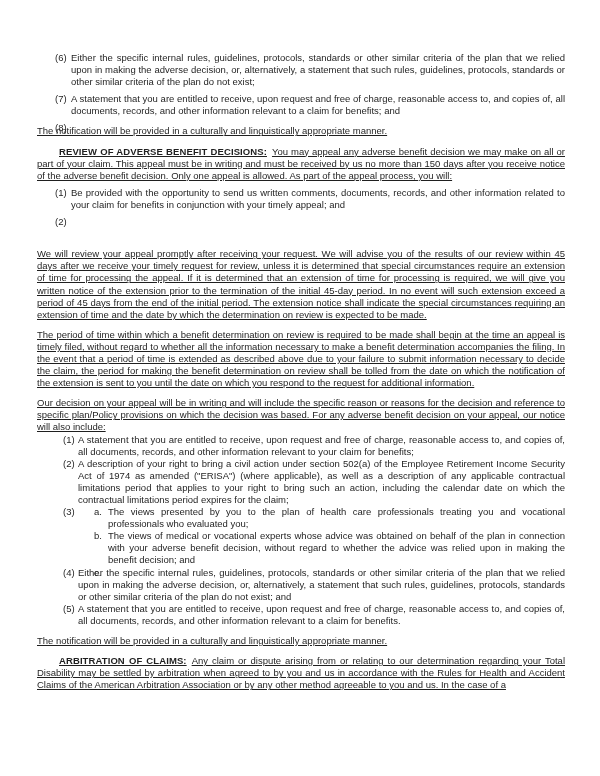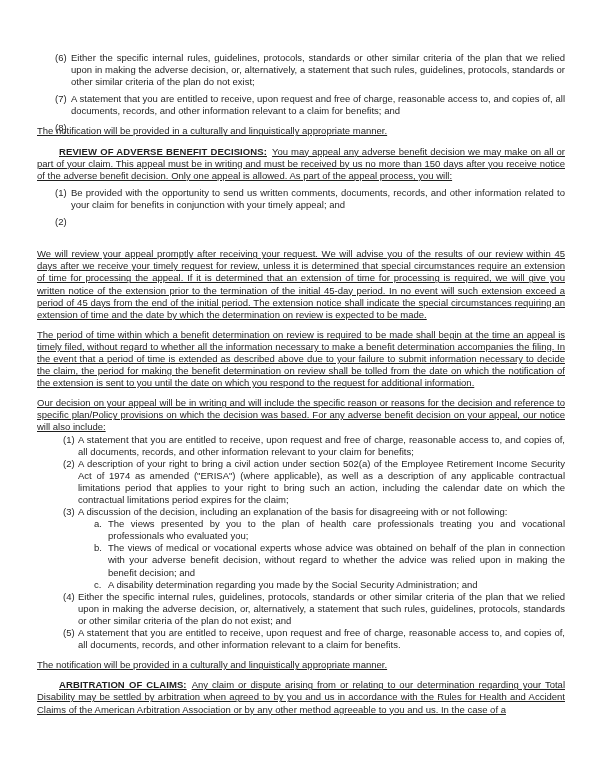--- a/index.html
+++ b/index.html
@@ -117,33 +117,31 @@
       <div class="li">
         <span class="num">(1)</span>
         <span>A statement that you are entitled to receive, upon request and free of charge, reasonable access to, and copies of, all documents, records, and other information relevant to your claim for benefits;</span>
       </div>
       <div class="li">
         <span class="num">(2)</span>
         <span>A description of your right to bring a civil action under section 502(a) of the Employee Retirement Income Security Act of 1974 as amended ("ERISA") (where applicable), as well as a description of any applicable contractual limitations period that applies to your right to bring such an action, including the calendar date on which the contractual limitations period expires for the claim;</span>
       </div>
       <div class="li">
         <span class="num">(3)</span>
-        <span>A discussion of the decision, including an explanation of the basis for disagreeing with or not following:</span>
         <div class="list-lv3">
           <div class="li">
             <span class="num">a.</span>
             <span>The views presented by you to the plan of health care professionals treating you and vocational professionals who evaluated you;</span>
           </div>
           <div class="li">
             <span class="num">b.</span>
             <span>The views of medical or vocational experts whose advice was obtained on behalf of the plan in connection with your adverse benefit decision, without regard to whether the advice was relied upon in making the benefit decision; and</span>
           </div>
           <div class="li">
             <span class="num">c.</span>
-            <span>A disability determination regarding you made by the Social Security Administration; and</span>
           </div>
         </div>
       </div>
       <div class="li">
         <span class="num">(4)</span>
         <span>Either the specific internal rules, guidelines, protocols, standards or other similar criteria of the plan that we relied upon in making the adverse decision, or, alternatively, a statement that such rules, guidelines, protocols, standards or other similar criteria of the plan do not exist; and</span>
       </div>
       <div class="li">
         <span class="num">(5)</span>
         <span>A statement that you are entitled to receive, upon request and free of charge, reasonable access to, and copies of, all documents, records, and other information relevant to a claim for benefits.</span>

